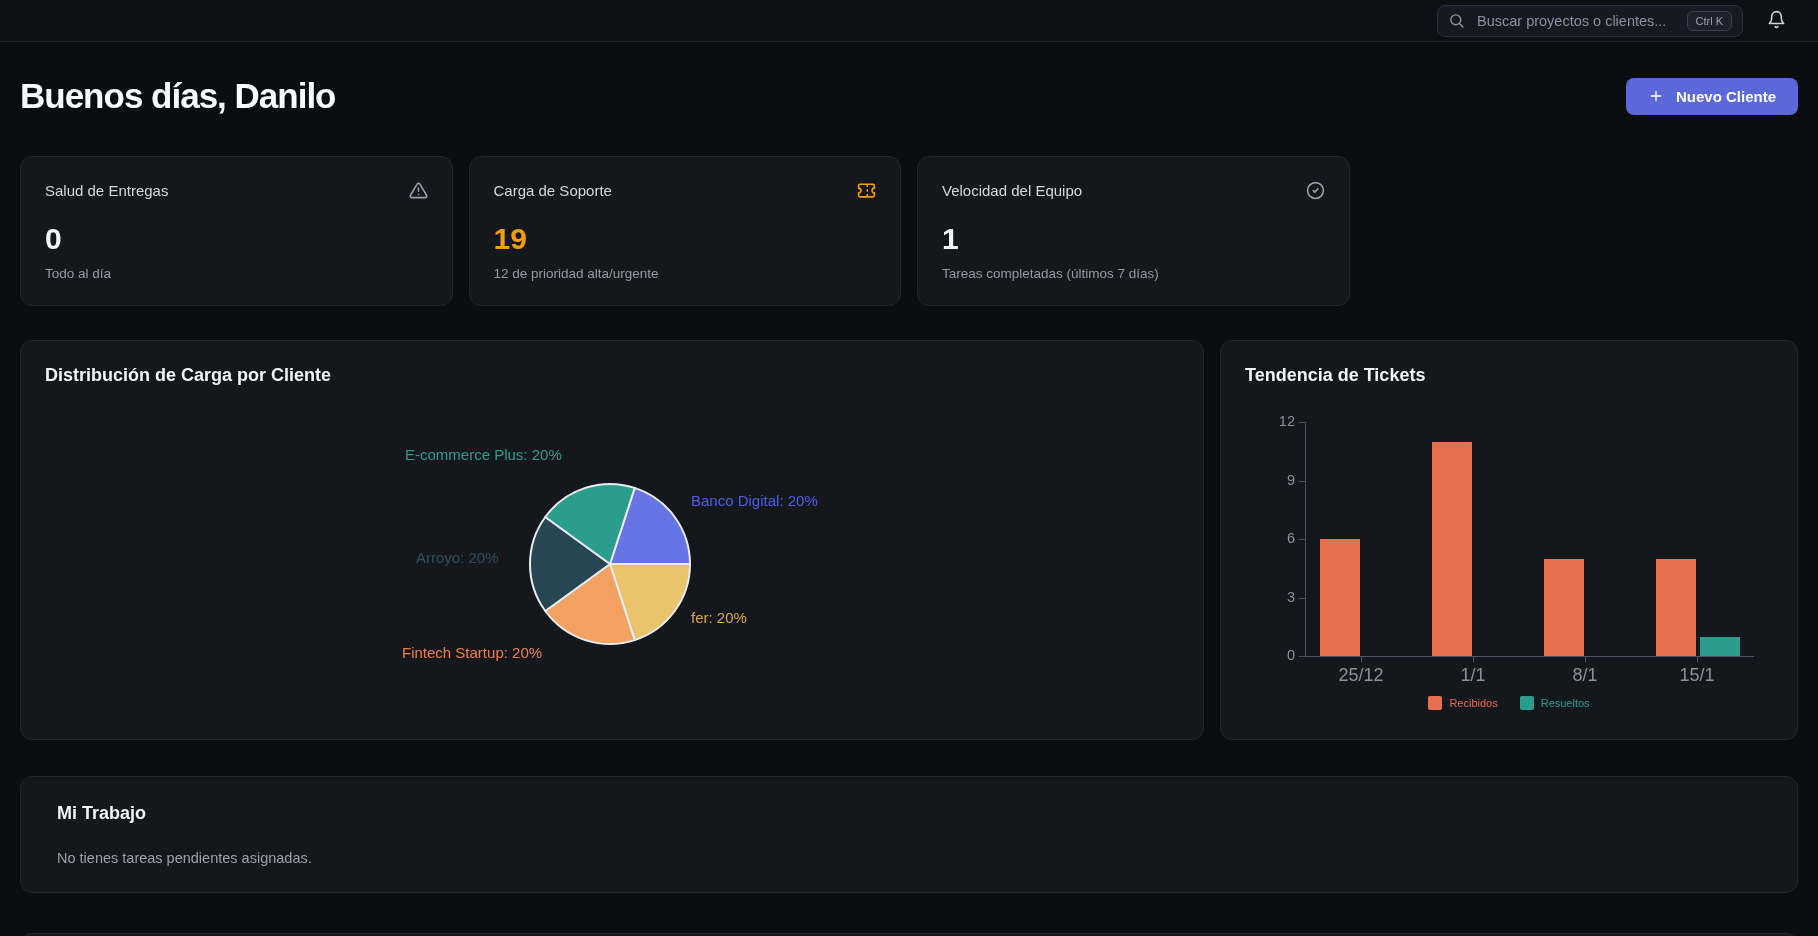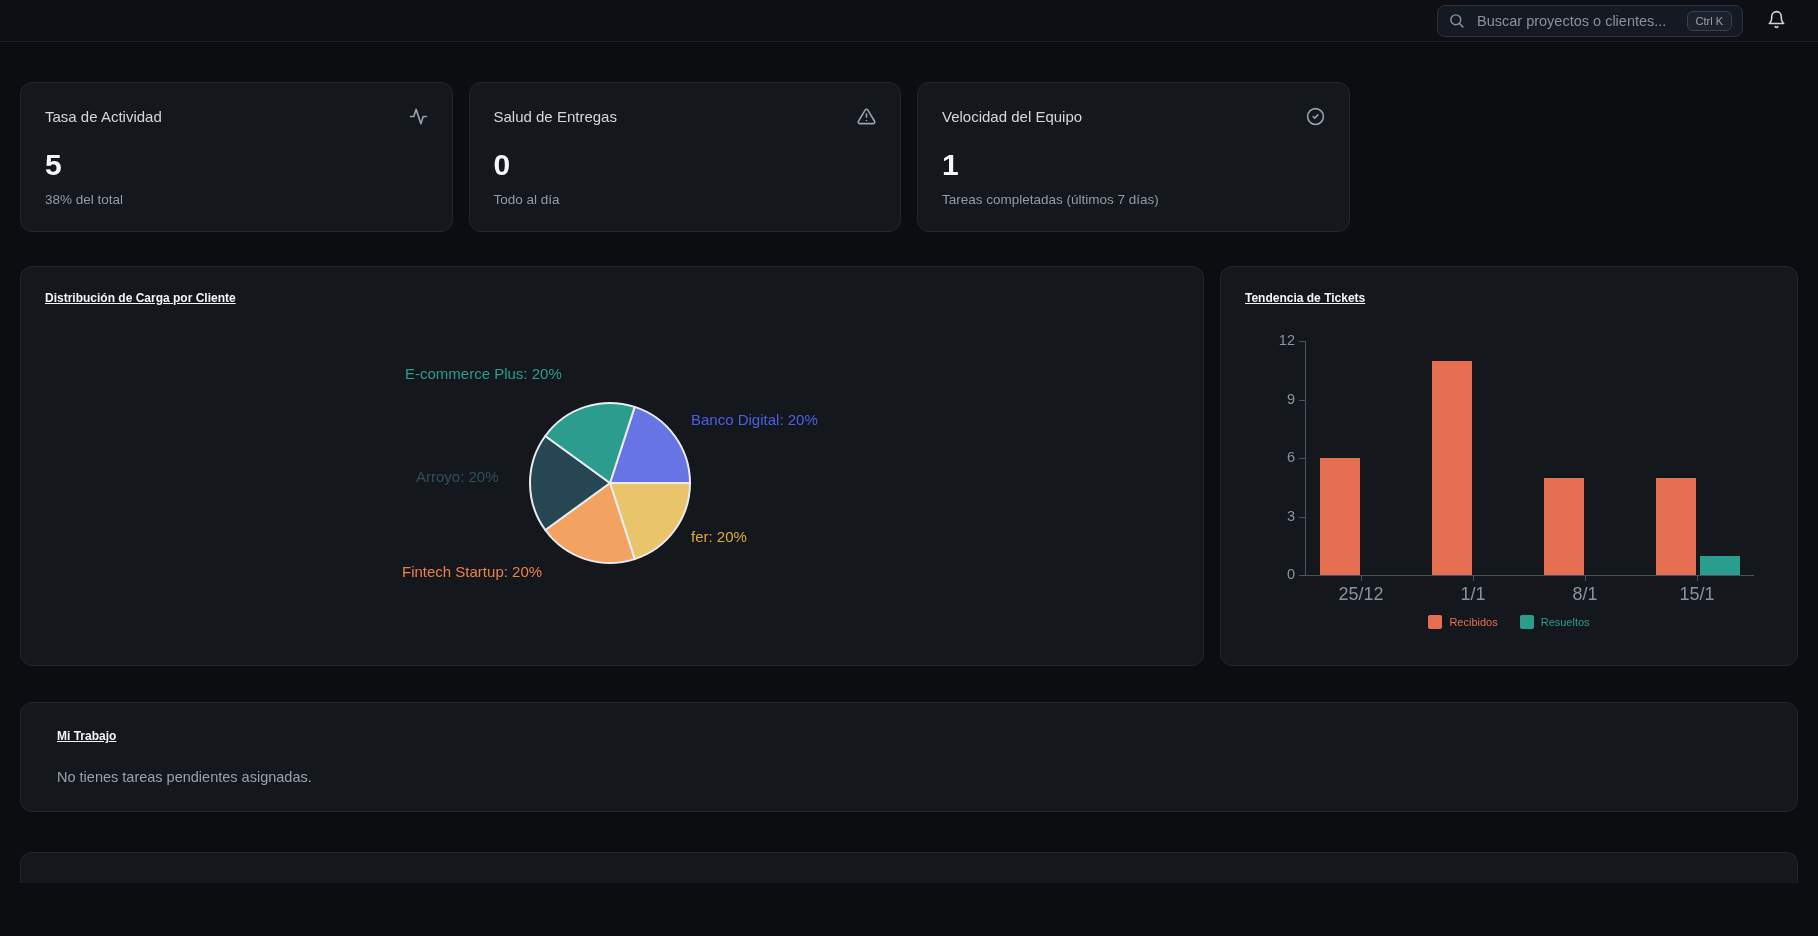--- a/index.html
+++ b/index.html
@@ -57,21 +57,21 @@
   .stat-head{display:flex;align-items:center;justify-content:space-between;}
   .stat-title{font-size:15px;color:#d3d7dc;}
   .stat-icon{color:#9aa1ac;}
   .stat-value{margin-top:24px;font-size:30px;font-weight:700;color:#f5f6f8;line-height:1;}
   .stat-sub{margin-top:12px;font-size:13.5px;color:#949ba6;}
   
   .charts-row{
     display:grid;grid-template-columns:1fr 578px;gap:16px;margin-top:34px;
   }
   .panel{height:400px;}
-  .panel-title{margin:0;font-size:12px;font-weight:700;color:#f3f4f6;text-decoration:underline;}
+  .panel-title{margin:0;font-size:18px;font-weight:700;color:#f3f4f6;}
   .pie-region{position:relative;height:318px;margin-top:14px;}
   .pie-svg-wrap{position:absolute;left:475px;top:74px;width:180px;height:180px;}
   .pie-label{position:absolute;font-size:15px;white-space:nowrap;}
   .bar-region{position:relative;height:310px;margin-top:14px;}
   .bar-plot{
     position:absolute;left:60px;top:22px;width:448px;height:234px;
     border-left:1px solid #4a5160;border-bottom:1px solid #4a5160;
     display:flex;box-sizing:content-box;
   }
   .bar-group{flex:1;display:flex;align-items:flex-end;justify-content:center;gap:4px;}
@@ -116,51 +116,65 @@
       <svg width="19" height="19" viewBox="0 0 24 24" fill="none" stroke="currentColor" stroke-width="2" stroke-linecap="round" stroke-linejoin="round">
           <path d="M18 8a6 6 0 0 0-12 0c0 7-3 9-3 9h18s-3-2-3-9"></path>
           <path d="M13.73 21a2 2 0 0 1-3.46 0"></path>
         </svg>
     </span>
   </button>
 </header>
 
 <div class="content">
 
+  <div class="header-row">
+    <h1 class="greeting">Buenos días, Danilo</h1>
+    <button class="btn-primary">
+      <span class="icon">
+        <svg width="16" height="16" viewBox="0 0 24 24" fill="none" stroke="#fff" stroke-width="2" stroke-linecap="round">
+            <path d="M12 5v14M5 12h14"></path>
+          </svg>
+      </span>
+      <span>Nuevo Cliente</span>
+    </button>
+  </div>
 
   <div class="stats-row">
 
-    <div class="card">
-      <div class="stat-head">
-        <span class="stat-title">Tasa de Actividad</span>
-        <span class="icon stat-icon" style="color: rgb(154, 161, 172);">
-          <svg width="19" height="19" viewBox="0 0 24 24" fill="none" stroke="currentColor" stroke-width="2" stroke-linecap="round" stroke-linejoin="round">
-              <polyline points="22 12 18 12 15 21 9 3 6 12 2 12"></polyline>
-            </svg>
-        </span>
-      </div>
-      <div class="stat-value" style="color: rgb(245, 246, 248);">5</div>
-      <div class="stat-sub">38% del total</div>
-    </div>
 
     <div class="card">
       <div class="stat-head">
         <span class="stat-title">Salud de Entregas</span>
         <span class="icon stat-icon" style="color: rgb(154, 161, 172);">
           <svg width="19" height="19" viewBox="0 0 24 24" fill="none" stroke="currentColor" stroke-width="2" stroke-linecap="round" stroke-linejoin="round">
               <path d="M10.29 3.86 1.82 18a2 2 0 0 0 1.71 3h16.94a2 2 0 0 0 1.71-3L13.71 3.86a2 2 0 0 0-3.42 0z"></path>
               <line x1="12" y1="9" x2="12" y2="13"></line>
               <line x1="12" y1="17" x2="12.01" y2="17"></line>
             </svg>
         </span>
       </div>
       <div class="stat-value" style="color: rgb(245, 246, 248);">0</div>
       <div class="stat-sub">Todo al día</div>
     </div>
 
+    <div class="card">
+      <div class="stat-head">
+        <span class="stat-title">Carga de Soporte</span>
+        <span class="icon stat-icon" style="color: rgb(245, 158, 11);">
+          <svg width="19" height="19" viewBox="0 0 24 24" fill="none" stroke="currentColor" stroke-width="2" stroke-linecap="round" stroke-linejoin="round">
+              <path d="M2 9a3 3 0 0 1 0 6v3a2 2 0 0 0 2 2h16a2 2 0 0 0 2-2v-3a3 3 0 0 1 0-6V6a2 2 0 0 0-2-2H4a2 2 0 0 0-2 2Z"></path>
+              <path d="M13 5v2"></path>
+              <path d="M13 17v2"></path>
+              <path d="M13 11v2"></path>
+            </svg>
+        </span>
+      </div>
+      <div class="stat-value" style="color: rgb(245, 158, 11);">19</div>
+      <div class="stat-sub">12 de prioridad alta/urgente</div>
+    </div>
 
     <div class="card">
       <div class="stat-head">
         <span class="stat-title">Velocidad del Equipo</span>
         <span class="icon stat-icon" style="color: rgb(154, 161, 172);">
           <svg width="19" height="19" viewBox="0 0 24 24" fill="none" stroke="currentColor" stroke-width="2" stroke-linecap="round" stroke-linejoin="round">
               <circle cx="12" cy="12" r="10"></circle>
               <path d="m9 12 2 2 4-4"></path>
             </svg>
         </span>

